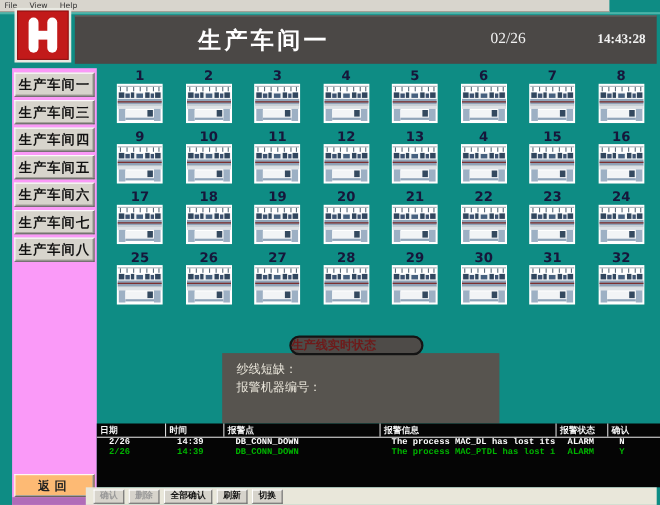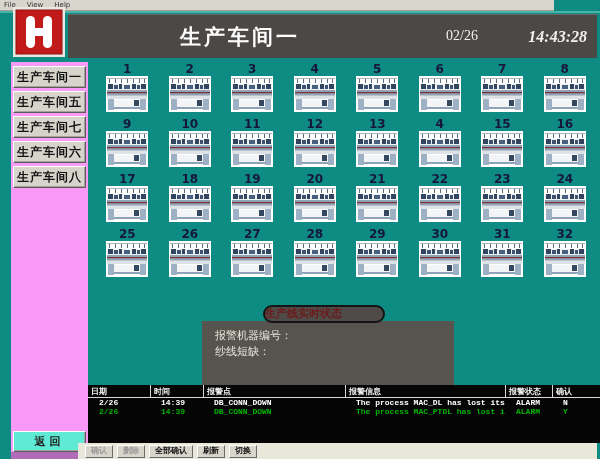--- a/index.html
+++ b/index.html
@@ -14,30 +14,30 @@
   .app-top-line{position:absolute;left:0;top:11px;width:600px;height:2px;background:#4ab3a8;}
   
   .logo{position:absolute;left:13px;top:7px;width:52px;height:50px;z-index:5;}
   
   .title-bar{position:absolute;left:68px;top:14px;width:529px;height:44px;background:#4b4846;
              border-top:1px solid #6b6865;box-sizing:border-box;}
   .title{position:absolute;left:112px;top:8px;font-size:21px;font-weight:bold;color:#ffffff;
          letter-spacing:3px;white-space:nowrap;}
   .date{position:absolute;left:366px;top:13px;font-size:14px;color:#f2f2f2;font-weight:normal;
         font-family:"Liberation Serif","DejaVu Serif",serif;margin-left:12px;}
-  .time{position:absolute;right:10px;top:13px;font-size:16px;color:#f2f2f2;font-weight:bold;
-        font-family:"Liberation Serif","DejaVu Serif",serif;font-style:italic;}
+  .time{position:absolute;right:10px;top:13px;font-size:12px;color:#f2f2f2;font-weight:bold;
+        font-family:"Liberation Serif","DejaVu Serif",serif;}
   
   .sidebar{position:absolute;left:11px;top:62px;width:77px;height:397px;background:#fa9af8;
            padding-top:4px;box-sizing:border-box;}
   .ws-btn{display:block;margin:0 auto 3px auto;width:73px;height:22px;background:#d7d4cc;
           border:1px solid;border-color:#ffffff #5c5c5c #5c5c5c #ffffff;
           box-shadow:inset -1px -1px 0 #a5a29a;font-size:12px;font-weight:bold;color:#111;
           padding:0;font-family:inherit;letter-spacing:1px;cursor:pointer;white-space:nowrap;}
-  .return-btn{position:absolute;left:2px;bottom:7px;width:73px;height:21px;background:#5eead4;
+  .return-btn{position:absolute;left:2px;bottom:7px;width:73px;height:21px;background:#fdba74;
           border:1px solid;border-color:#ffffff #5c5c5c #5c5c5c #ffffff;
           box-shadow:inset -1px -1px 0 #a5a29a;font-size:11px;font-weight:bold;color:#222;
           font-family:inherit;letter-spacing:4px;cursor:pointer;}
   .sidebar-footer{position:absolute;left:0;bottom:0;width:100%;height:7px;background:#b06cb8;}
   
   .machine-grid{position:absolute;left:96px;top:63px;width:500px;display:grid;
                 grid-template-columns:repeat(8,1fr);grid-auto-rows:55px;justify-items:center;}
   .machine{display:flex;flex-direction:column;align-items:center;cursor:pointer;}
   .mnum{font-size:12px;font-weight:bold;color:#16163a;height:13px;line-height:13px;}
   
@@ -91,23 +91,25 @@
 
   <div class="title-bar">
     <div class="title">生产车间一</div>
     <div class="date">02/26</div>
     <div class="time">14:43:28</div>
   </div>
 
   <div class="sidebar">
     <div>
         <button class="ws-btn">生产车间一</button>
+        <button class="ws-btn">生产车间三</button>
+        <button class="ws-btn">生产车间四</button>
         <button class="ws-btn">生产车间五</button>
+        <button class="ws-btn">生产车间六</button>
         <button class="ws-btn">生产车间七</button>
-        <button class="ws-btn">生产车间六</button>
         <button class="ws-btn">生产车间八</button>
       </div>
     <button class="return-btn">返回</button>
     <div class="sidebar-footer"></div>
   </div>
 
   <div class="machine-grid">
       <div class="machine">
         <div class="mnum">1</div>
         <svg width="42" height="36" viewBox="0 0 42 36">
@@ -1099,22 +1101,22 @@
     <rect x="8" y="31" width="26" height="2" fill="#8fa3b8"></rect>
     <rect x="28" y="24" width="5" height="6" fill="#34495f"></rect>
   </svg>
       </div>
     </div>
 
   <div class="status-tab">生产线实时状态</div>
 
   <div class="alarm-panel">
     <div>
+        <div class="sline">纱线短缺：</div>
         <div class="sline">报警机器编号：</div>
-        <div class="sline">纱线短缺：</div>
       </div>
   </div>
 
   <div class="alarm-table">
     <div class="thead">
         <div class="cell c0">日期</div>
         <div class="cell c1">时间</div>
         <div class="cell c2">报警点</div>
         <div class="cell c3">报警信息</div>
         <div class="cell c4">报警状态</div>

